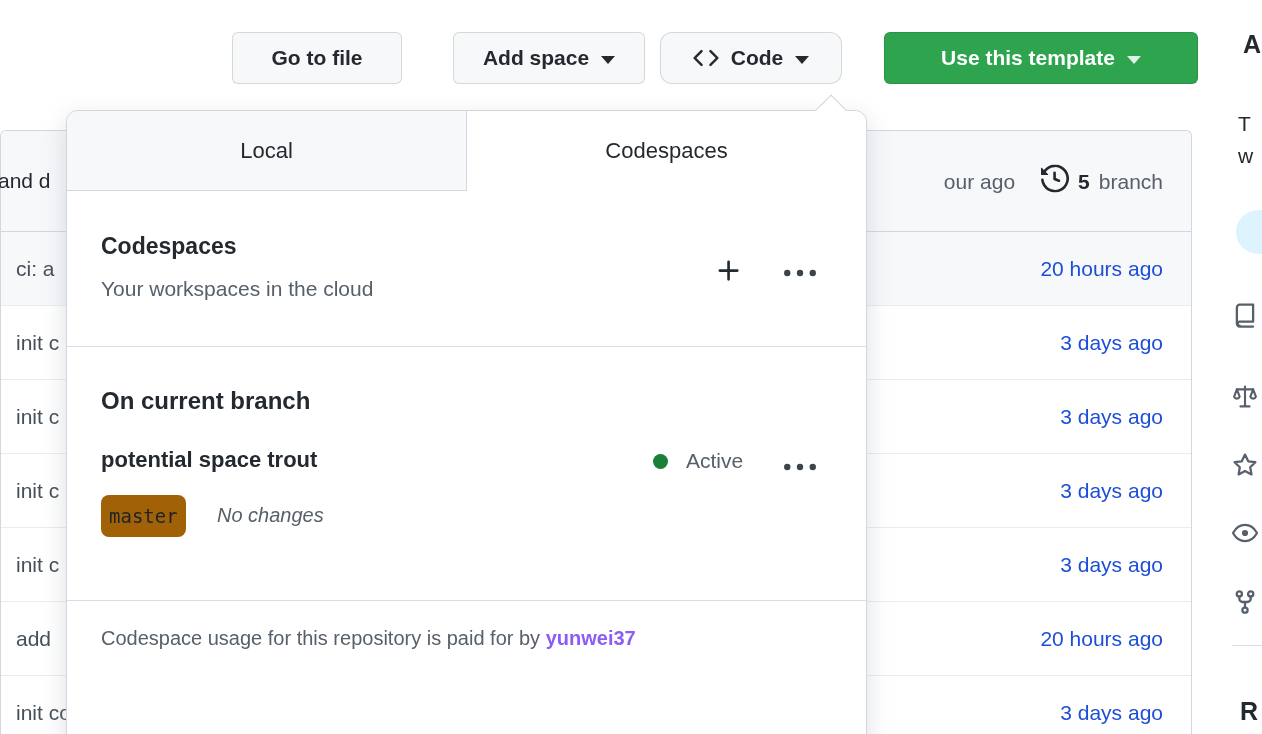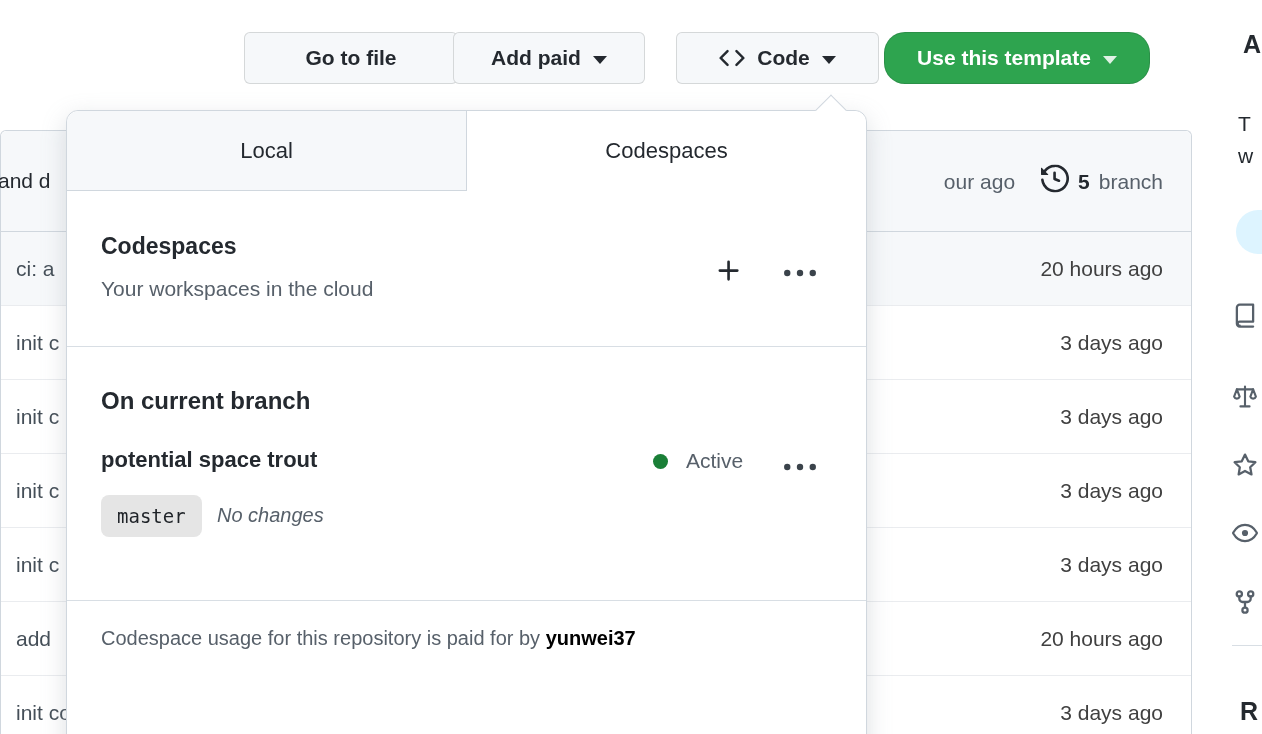--- a/index.html
+++ b/index.html
@@ -8,24 +8,24 @@
     position:relative; overflow:hidden; background:#ffffff;
     font-family:"Liberation Sans","DejaVu Sans",sans-serif; color:#24292f;
   }
   
   .btn {
     position:absolute; top:32px; height:52px;
     display:flex; align-items:center; justify-content:center; gap:12px;
     background:#f6f8fa; border:1px solid rgba(27,31,36,0.15); border-radius:6px;
     font-size:21px; font-weight:600; color:#24292f; cursor:pointer;
   }
-  .btn-go      { left:244px; width:214px; }
+  .btn-go      { left:232px; width:170px; }
   .btn-addfile { left:453px; width:192px; }
-  .btn-code    { left:676px; width:203px; }
-  .btn-template{ left:884px; width:266px; background:#2ea44f; border-color:rgba(27,31,36,0.15); color:#fff;border-radius:21px; }
+  .btn-code    { left:660px; width:182px;border-radius:12px; }
+  .btn-template{ left:884px; width:314px; background:#2ea44f; border-color:rgba(27,31,36,0.15); color:#fff; }
   .caret {
     width:0; height:0; border-left:7px solid transparent; border-right:7px solid transparent;
     border-top:8px solid #24292f; display:inline-block; margin-top:3px;
   }
   .btn-template .caret { border-top-color:rgba(255,255,255,0.85); }
   .code-icon svg { display:block; }
 
   
   .file-table {
     position:absolute; left:0; top:130px; width:1192px;
@@ -48,21 +48,21 @@
   .frow {
     position:relative; height:74px; border-bottom:1px solid #eaecef; background:#fff;
   }
   .frow.shaded { background:#f6f8fa; }
   .frow .fname {
     position:absolute; left:15px; top:50%; transform:translateY(-50%);
     font-size:21px; color:#454f58; white-space:nowrap; cursor:pointer;
   }
   .frow .ftime {
     position:absolute; right:28px; top:50%; transform:translateY(-50%);
-    font-size:21px; color:#404040; white-space:nowrap;
+    font-size:21px; color:#1d4ed8; white-space:nowrap;
   }
 
   
   .side-about    { position:absolute; left:1243px; top:30px;  font-size:25px; font-weight:700; }
   .side-desc-1   { position:absolute; left:1238px; top:112px; font-size:21px; color:#24292f; }
   .side-desc-2   { position:absolute; left:1238px; top:144px; font-size:21px; color:#24292f; }
   .topic-pill    { position:absolute; left:1236px; top:210px; width:60px; height:44px;
                    border-radius:22px; background:#ddf4ff; }
   .side-icon     { position:absolute; left:1232px; width:26px; height:26px; }
   .icon-book { top:303px; } .icon-law { top:384px; } .icon-star { top:452px; }
@@ -98,28 +98,28 @@
   .kebab-cs  { left:716px; top:343px; }
   .divider { position:absolute; left:0; width:100%; border-top:1px solid #d8dee4; }
   .div-1 { top:235px; } .div-2 { top:489px; }
 
   .branch-heading { position:absolute; left:34px; top:276px; font-size:24px; font-weight:700; }
   .cs-name  { position:absolute; left:34px; top:336px; font-size:22px; font-weight:700; }
   .cs-status{ position:absolute; left:586px; top:338px; display:flex; align-items:center; gap:18px;
               font-size:21px; color:#57606a; }
   .status-dot { width:15px; height:15px; border-radius:50%; background:#1a7f37; }
   .branch-badge {
-    position:absolute; left:34px; top:384px; height:42px; line-height:42px; padding:0 16px;
-    background:#e5e5e5; border-radius:8px;
+    position:absolute; left:34px; top:384px; height:42px; line-height:42px; padding:0 8px;
+    background:#a16207; border-radius:8px;
     font-family:"DejaVu Sans Mono","Liberation Mono",monospace; font-size:19px; color:#1f2328;
   }
   .no-changes { position:absolute; left:150px; top:393px; font-size:20px; font-style:italic; color:#57606a; }
 
   .pop-footer { position:absolute; left:34px; top:516px; font-size:20px; color:#57606a; white-space:nowrap; }
-  .footer-owner { font-weight:700; color:#000000; }
+  .footer-owner { font-weight:700; color:#8b5cf6; }
 </style>
 </head>
 <body>
 
 <div class="file-table">
   <div class="commit-bar">
     <span class="bar-msg">and d</span>
     <div class="bar-right">
       <span>our ago</span>
       <span class="commits-link">
@@ -162,21 +162,21 @@
     <span class="fname">init commit</span>
     <span class="ftime">3 days ago</span>
   </div>
 </div>
 
 <button class="btn btn-go">
   <span>Go to file</span>
 </button>
 
 <button class="btn btn-addfile">
-  <span>Add paid</span>
+  <span>Add space</span>
   <span class="caret"></span>
 </button>
 
 <button class="btn btn-code">
   <span class="code-icon">
     <svg width="26" height="26" viewBox="0 0 16 16" fill="#24292f">
         <path d="m11.28 3.22 4.25 4.25a.75.75 0 0 1 0 1.06l-4.25 4.25a.749.749 0 0 1-1.275-.326.749.749 0 0 1 .215-.734L13.94 8l-3.72-3.72a.749.749 0 0 1 .326-1.275.749.749 0 0 1 .734.215Zm-6.56 0a.751.751 0 0 1 1.042.018.751.751 0 0 1 .018 1.042L2.06 8l3.72 3.72a.749.749 0 0 1-.326 1.275.749.749 0 0 1-.734-.215L.47 8.53a.75.75 0 0 1 0-1.06Z"></path>
       </svg>
   </span>
   <span>Code</span>

